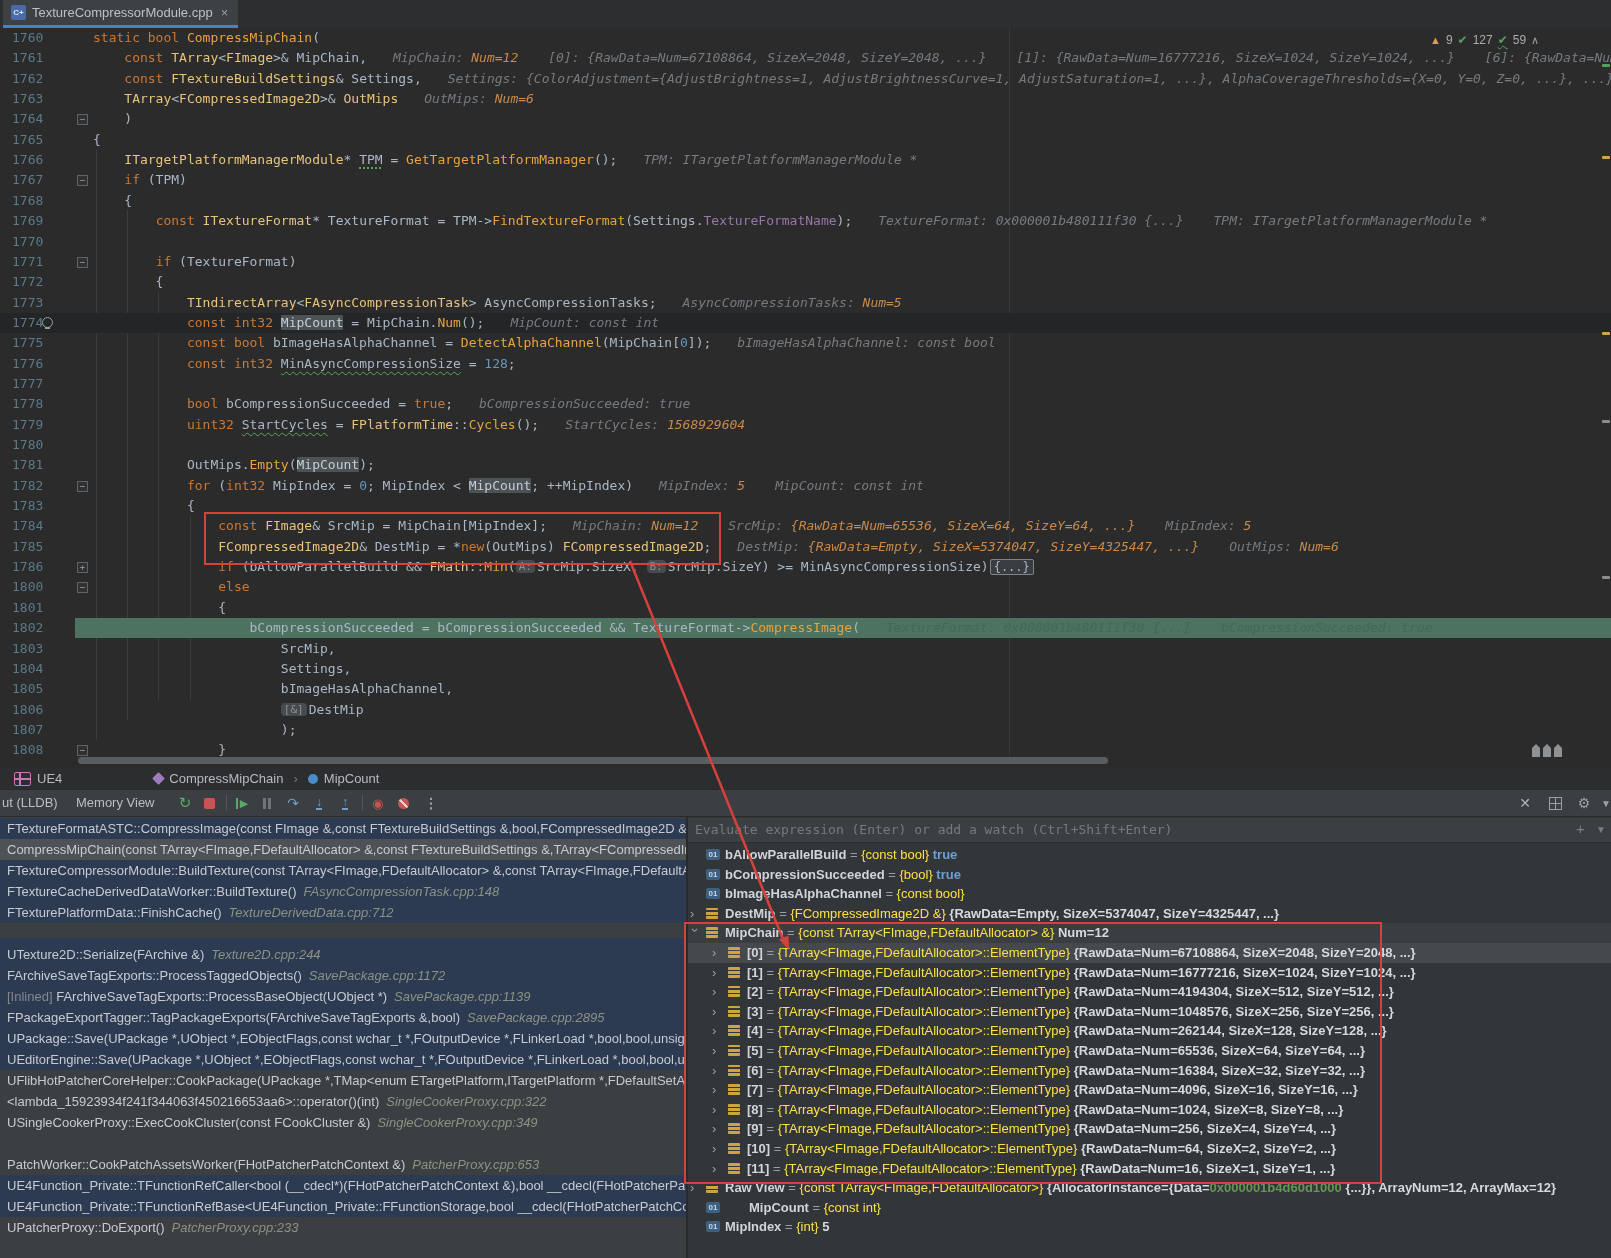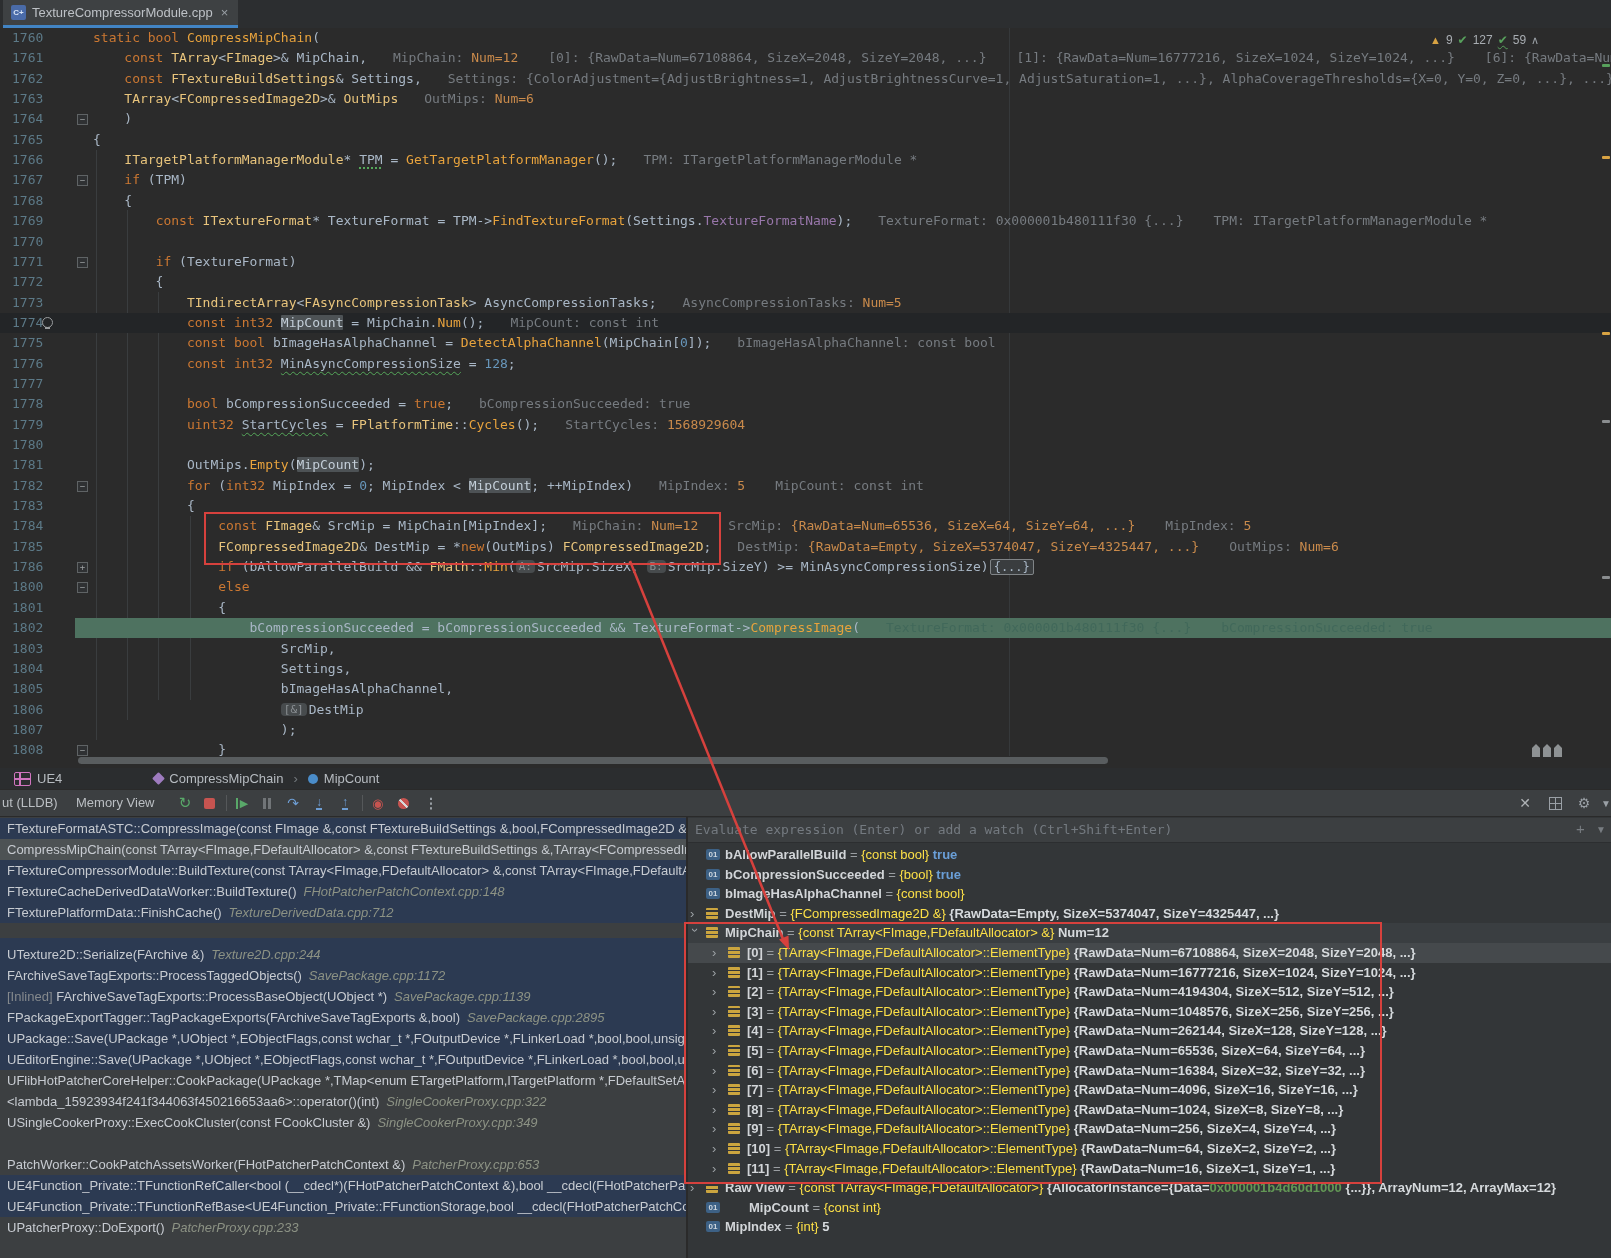--- a/index.html
+++ b/index.html
@@ -26,21 +26,21 @@
   .codeln{position:absolute;left:93px;top:0;font:13px/20.35px "DejaVu Sans Mono",monospace;white-space:pre;z-index:2;}
   .t-kw{color:#cc7832;} .t-ty{color:#e8c47c;} .t-fn{color:#e8a33d;} .t-va{color:#a9b7c6;}
   .t-nm{color:#6897bb;} .t-fld{color:#9876aa;}
   .t-sq{color:#a9b7c6;text-decoration:underline wavy #55a85a 1px;text-underline-offset:3px;}
   .t-dot{color:#a9b7c6;text-decoration:underline dotted #55a85a 1.5px;text-underline-offset:3px;}
   .t-selbox{color:#c3ced8;background:#4d5255;border-radius:1px;}
   .t-chip{display:inline-block;background:#474b4d;color:#8c9195;border-radius:4px;font-size:11px;line-height:13px;
           padding:0 3px;margin-right:2px;vertical-align:1px;}
   .t-foldbox{display:inline-block;border:1px solid #808487;background:#3a3d3f;color:#a9b7c6;border-radius:2px;
              font-size:12px;line-height:14px;padding:0 3px;margin-left:1px;}
-  .hintseg{margin-top:45px;}
+  .hintseg{font-style:italic;margin-top:45px;}
   .h-g{color:#767b80;} .h-o{color:#c98a4b;} .h-ge{color:#41685a;}
   .bulb{position:absolute;left:42px;top:4px;width:9px;height:9px;border:1px solid #9a9d9f;border-radius:50%;z-index:3;}
   .bulb:after{content:"";position:absolute;left:2px;top:9px;width:5px;height:2px;background:#9a9d9f;}
   
   #inspections{position:absolute;left:1430px;top:3px;height:18px;display:flex;align-items:center;gap:5px;z-index:6;
                font-size:12px;color:#a8adb2;}
   .insp-warn{color:#d8a343;font-size:11px;} .insp-ok{color:#57a05c;font-size:12px;} .insp-chev{color:#9aa0a6;font-size:11px;}
   
   #stripe{position:absolute;left:1601px;top:0;width:10px;height:740px;z-index:5;}
   .mark{position:absolute;left:1px;width:8px;height:3px;border-radius:1px;}
@@ -375,21 +375,21 @@
       </span>
     <span class="dbg-ico" style="left:1595px">
         <span class="ico-caret">▼</span>
       </span>
   </div>
 
   <div id="stack">
       <div class="frame bgblue" style="top: 1px;"><span>FTextureFormatASTC::CompressImage(const FImage &amp;,const FTextureBuildSettings &amp;,bool,FCompressedImage2D &amp;)</span></div>
       <div class="frame bgsel" style="top: 22px;"><span>CompressMipChain(const TArray&lt;FImage,FDefaultAllocator&gt; &amp;,const FTextureBuildSettings &amp;,TArray&lt;FCompressedImage2D,FDefaultAllocator&gt; &amp;)</span></div>
       <div class="frame bgblue" style="top: 43px;"><span>FTextureCompressorModule::BuildTexture(const TArray&lt;FImage,FDefaultAllocator&gt; &amp;,const TArray&lt;FImage,FDefaultAllocator&gt; &amp;,const FTextureBuildSettings &amp;)</span></div>
-      <div class="frame bgblue" style="top: 64px;"><span>FTextureCacheDerivedDataWorker::BuildTexture()</span><span class="file">FHotPatcherPatchContext.cpp:148</span></div>
+      <div class="frame bgblue" style="top: 64px;"><span>FTextureCacheDerivedDataWorker::BuildTexture()</span><span class="file">FAsyncCompressionTask.cpp:148</span></div>
       <div class="frame bgblue" style="top: 85px;"><span>FTexturePlatformData::FinishCache()</span><span class="file">TextureDerivedData.cpp:712</span></div>
       <div class="frame bgblue" style="top: 121px; padding-left: 8px;"><span>UTexture::SerializeCookedPlatformData(FArchive &amp;)</span><span class="file">TextureDerivedData.cpp:1661</span></div>
       <div class="frame bgblue" style="top: 127px;"><span>UTexture2D::Serialize(FArchive &amp;)</span><span class="file">Texture2D.cpp:244</span></div>
       <div class="frame bgblue" style="top: 148px;"><span>FArchiveSaveTagExports::ProcessTaggedObjects()</span><span class="file">SavePackage.cpp:1172</span></div>
       <div class="frame bgblue" style="top: 169px;"><span class="pre">[Inlined] </span><span>FArchiveSaveTagExports::ProcessBaseObject(UObject *)</span><span class="file">SavePackage.cpp:1139</span></div>
       <div class="frame bgblue" style="top: 190px;"><span>FPackageExportTagger::TagPackageExports(FArchiveSaveTagExports &amp;,bool)</span><span class="file">SavePackage.cpp:2895</span></div>
       <div class="frame bgblue" style="top: 211px;"><span>UPackage::Save(UPackage *,UObject *,EObjectFlags,const wchar_t *,FOutputDevice *,FLinkerLoad *,bool,bool,unsigned int,...</span></div>
       <div class="frame bgblue" style="top: 232px;"><span>UEditorEngine::Save(UPackage *,UObject *,EObjectFlags,const wchar_t *,FOutputDevice *,FLinkerLoad *,bool,bool,unsigned...</span></div>
       <div class="frame " style="top: 253px;"><span>UFlibHotPatcherCoreHelper::CookPackage(UPackage *,TMap&lt;enum ETargetPlatform,ITargetPlatform *,FDefaultSetAllocator,...</span></div>
       <div class="frame " style="top: 274px;"><span>&lt;lambda_15923934f241f344063f450216653aa6&gt;::operator()(int)</span><span class="file">SingleCookerProxy.cpp:322</span></div>

